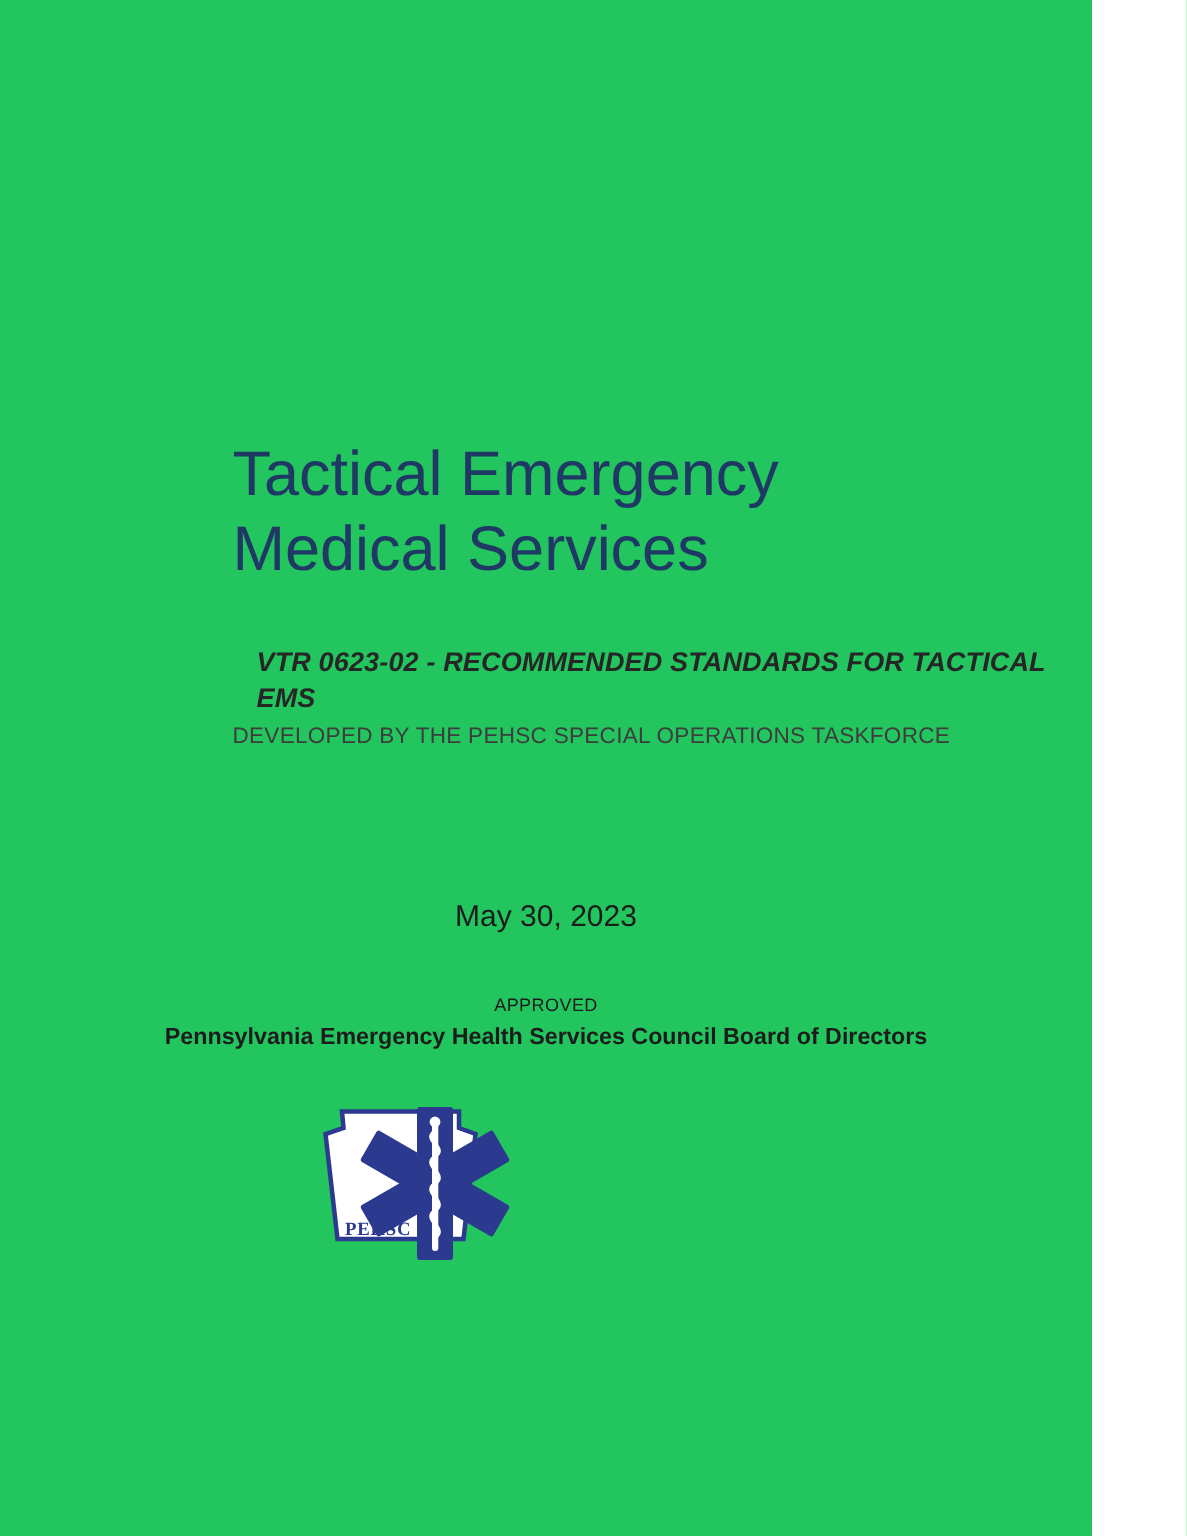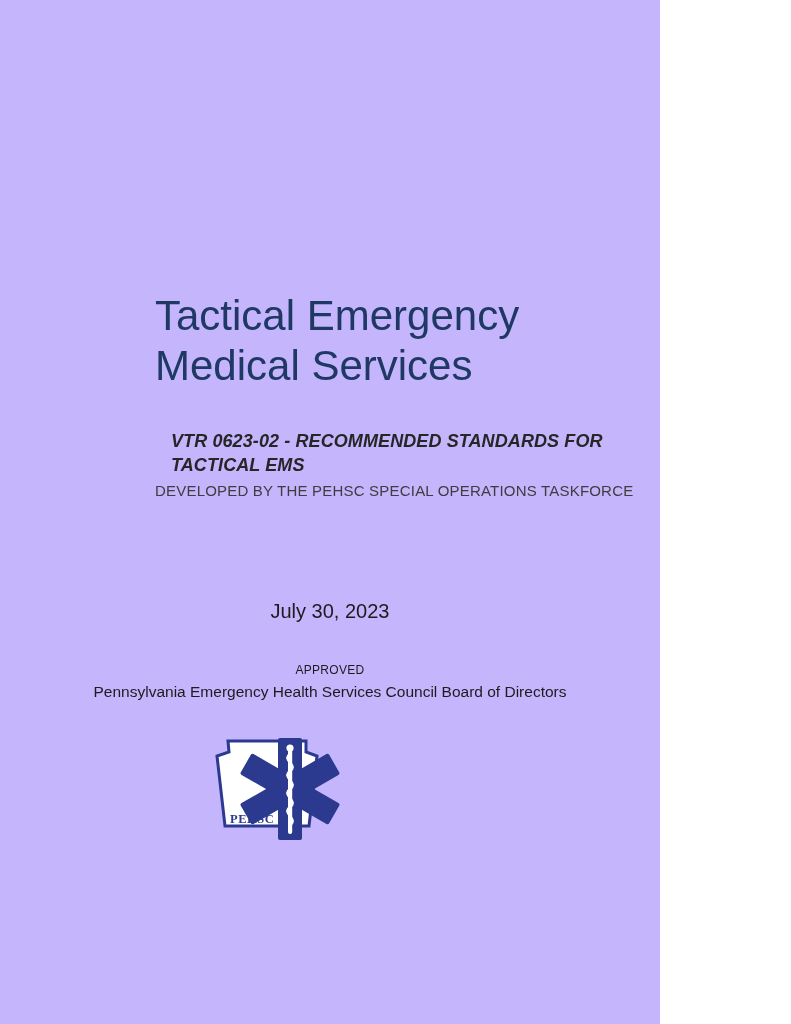--- a/index.html
+++ b/index.html
@@ -1,20 +1,20 @@
 <!DOCTYPE html>
 <html><head>
 <meta charset="utf-8">
 <style>
   html, body { margin: 0; padding: 0; background: #ffffff; }
   .page {
     position: relative;
-    width: 660px;
+    width: 728px;
     height: 1024px;
-    background: #c4b5fd;
+    background: #22c55e;
     overflow: hidden;
     font-family: "Liberation Sans", sans-serif;
   }
   .doc-title {
     position: absolute;
     left: 155px;
     top: 291px;
     color: #1f3864;
     font-size: 42px;
     font-weight: 400;
@@ -58,21 +58,21 @@
   }
   .approval-status {
     font-size: 12px;
     font-weight: 400;
     letter-spacing: 0.3px;
     margin-top: 13px;
   }
   .approval-body {
     margin-top: 6px;
     font-size: 15.5px;
-    font-weight: 400;
+    font-weight: 700;
   }
   .approval-date {
     margin-top: 2px;
     font-size: 15.5px;
     font-weight: 700;
   }
   .pehsc-logo {
     position: absolute;
     left: 210px;
     top: 734px;
@@ -124,21 +124,21 @@
     <div>Tactical Emergency</div>
     <div>Medical Services</div>
   </div>
 
   <div class="doc-subtitle">
     <div>VTR 0623-02 - RECOMMENDED STANDARDS FOR TACTICAL EMS</div>
   </div>
 
   <div class="developed-line">DEVELOPED BY THE PEHSC SPECIAL OPERATIONS TASKFORCE</div>
 
-  <div class="release-date">July 30, 2023</div>
+  <div class="release-date">May 30, 2023</div>
 
   <div class="approval-block">
     <div class="approval-status">APPROVED</div>
     <div class="approval-body">Pennsylvania Emergency Health Services Council Board of Directors</div>
   </div>
 
   <div class="pehsc-logo">
     <svg class="logo-mark" width="132" height="112" viewBox="0 0 132 112" xmlns="http://www.w3.org/2000/svg">
 
       <path d="M18,7 L96,7 L96,18 L107,22 L99,92 L15,92 L7,22 L19,18 Z" fill="#ffffff" stroke="#2b3a8f" stroke-width="3" stroke-linejoin="miter"></path>

